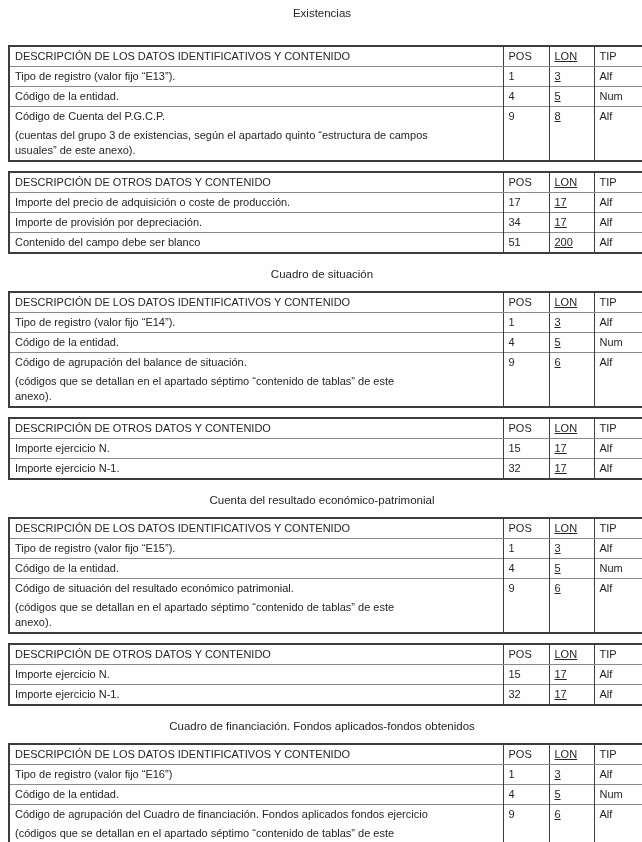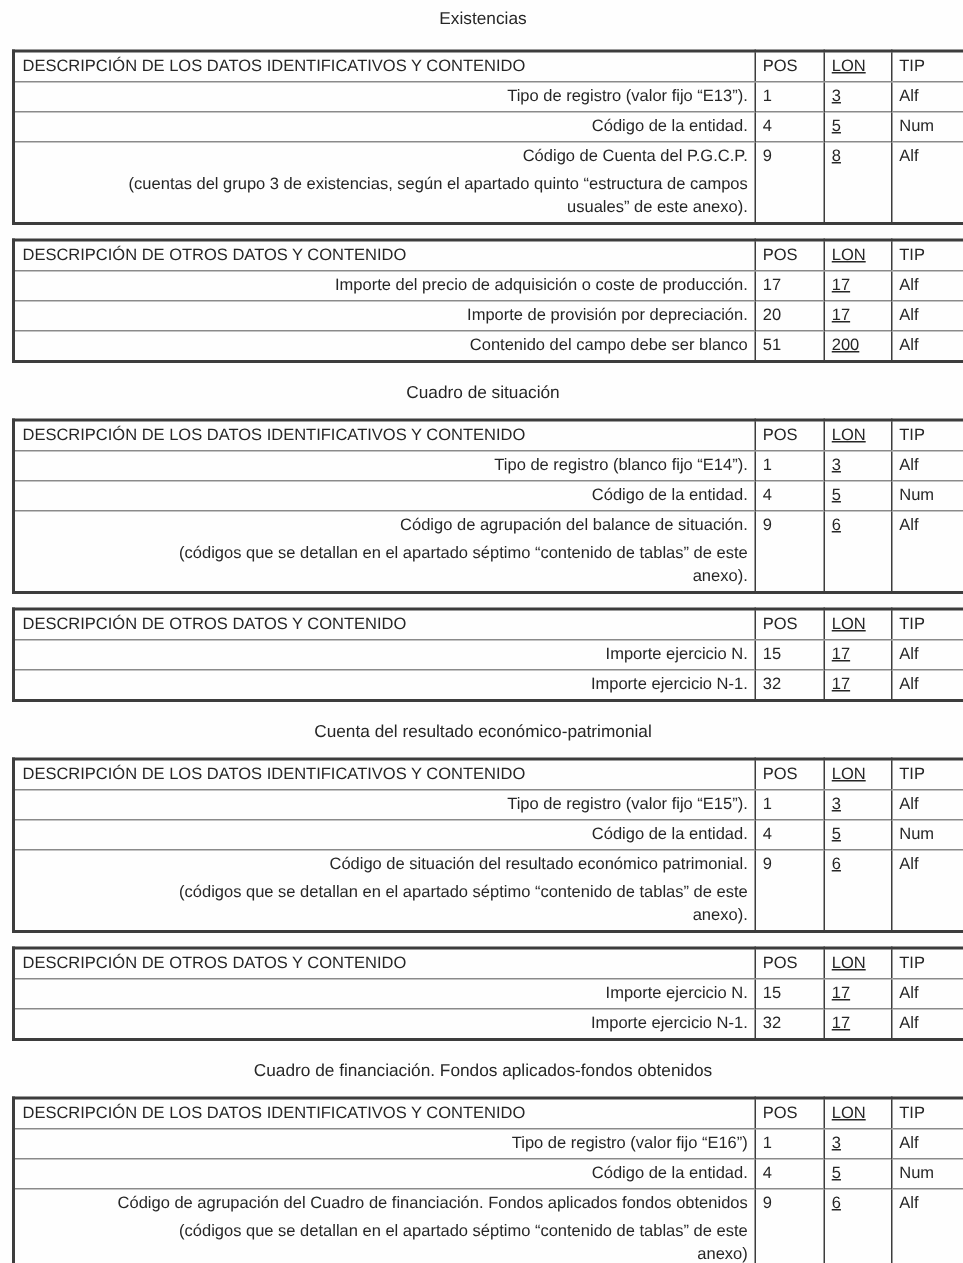--- a/index.html
+++ b/index.html
@@ -10,21 +10,21 @@
     font-size: 11px; line-height: 15px;
     color: var(--ink, #262626);
     overflow: hidden;
   }
   .page { padding: 4px 6px 0 8px; box-sizing: border-box; }
   .doc-title {
     text-align: center;
     font-size: 11.5px;
     margin: 13px 0 9px 0;
   }
-  .section:first-child .doc-title { margin-top: 2px; margin-bottom: 12px; }
+  .section:first-child .doc-title { margin-top: 2px; margin-bottom: 24px; }
   table.data-table {
     border-collapse: collapse;
     table-layout: fixed;
     width: 628px;
     border: 2px solid var(--border, #3d3d3d);
   }
   table.data-table + table.data-table { margin-top: 9px; }
   table.data-table th, table.data-table td {
     border-left: 1px solid var(--border, #3d3d3d);
     vertical-align: top;
@@ -33,21 +33,21 @@
     padding: 2px 4px 2px 5px;
     overflow: hidden;
   }
   table.data-table th:first-child, table.data-table td:first-child { border-left: none; }
   table.data-table thead th { border-bottom: 1px solid var(--rule, #8a8a8a); margin-left: 28px; }
   table.data-table tbody tr + tr td { border-top: 1px solid var(--rule, #8a8a8a); }
   .col-desc { width: 494px; }
   .col-pos  { width: 46px; }
   .col-lon  { width: 45px; text-decoration: underline; }
   .col-tip  { width: 60px; }
-  .para { white-space: pre; overflow: hidden; text-align: right; }
+  .para { white-space: pre; overflow: hidden; }
   .para + .para { margin-top: 4px; }
 </style>
 </head>
 <body>
 
 <div class="page" id="page-root">
     <div class="section">
       <div class="doc-title">Existencias</div>
       <table class="data-table">
         <colgroup>
@@ -114,21 +114,21 @@
               <div class="para">Importe del precio de adquisición o coste de producción.</div>
             </td>
             <td class="col-pos">17</td>
             <td class="col-lon">17</td>
             <td class="col-tip">Alf</td>
           </tr>
           <tr>
             <td class="col-desc">
               <div class="para">Importe de provisión por depreciación.</div>
             </td>
-            <td class="col-pos">20</td>
+            <td class="col-pos">34</td>
             <td class="col-lon">17</td>
             <td class="col-tip">Alf</td>
           </tr>
           <tr>
             <td class="col-desc">
               <div class="para">Contenido del campo debe ser blanco</div>
             </td>
             <td class="col-pos">51</td>
             <td class="col-lon">200</td>
             <td class="col-tip">Alf</td>
@@ -149,21 +149,21 @@
           <tr>
             <th class="col-desc">DESCRIPCIÓN DE LOS DATOS IDENTIFICATIVOS Y CONTENIDO</th>
             <th class="col-pos">POS</th>
             <th class="col-lon">LON</th>
             <th class="col-tip">TIP</th>
           </tr>
         </thead>
         <tbody>
           <tr>
             <td class="col-desc">
-              <div class="para">Tipo de registro (blanco fijo “E14”).</div>
+              <div class="para">Tipo de registro (valor fijo “E14”).</div>
             </td>
             <td class="col-pos">1</td>
             <td class="col-lon">3</td>
             <td class="col-tip">Alf</td>
           </tr>
           <tr>
             <td class="col-desc">
               <div class="para">Código de la entidad.</div>
             </td>
             <td class="col-pos">4</td>
@@ -327,21 +327,21 @@
           <tr>
             <td class="col-desc">
               <div class="para">Código de la entidad.</div>
             </td>
             <td class="col-pos">4</td>
             <td class="col-lon">5</td>
             <td class="col-tip">Num</td>
           </tr>
           <tr>
             <td class="col-desc">
-              <div class="para">Código de agrupación del Cuadro de financiación. Fondos aplicados fondos obtenidos</div>
+              <div class="para">Código de agrupación del Cuadro de financiación. Fondos aplicados fondos ejercicio</div>
               <div class="para">(códigos que se detallan en el apartado séptimo “contenido de tablas” de este
 anexo)</div>
             </td>
             <td class="col-pos">9</td>
             <td class="col-lon">6</td>
             <td class="col-tip">Alf</td>
           </tr>
         </tbody>
       </table>
     </div>

